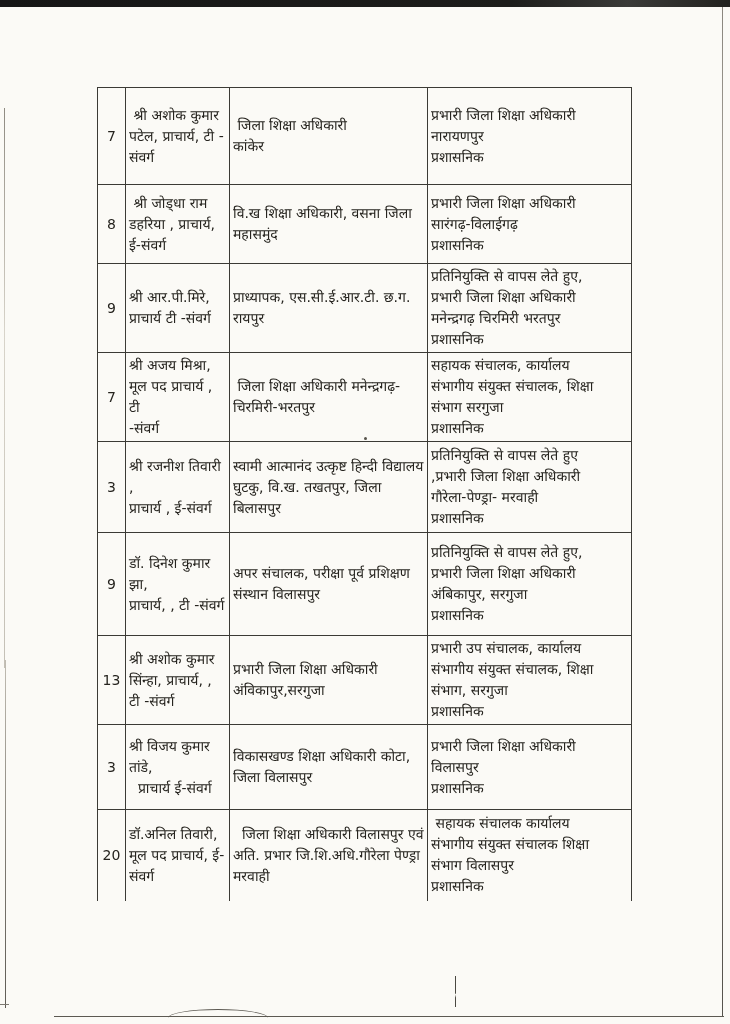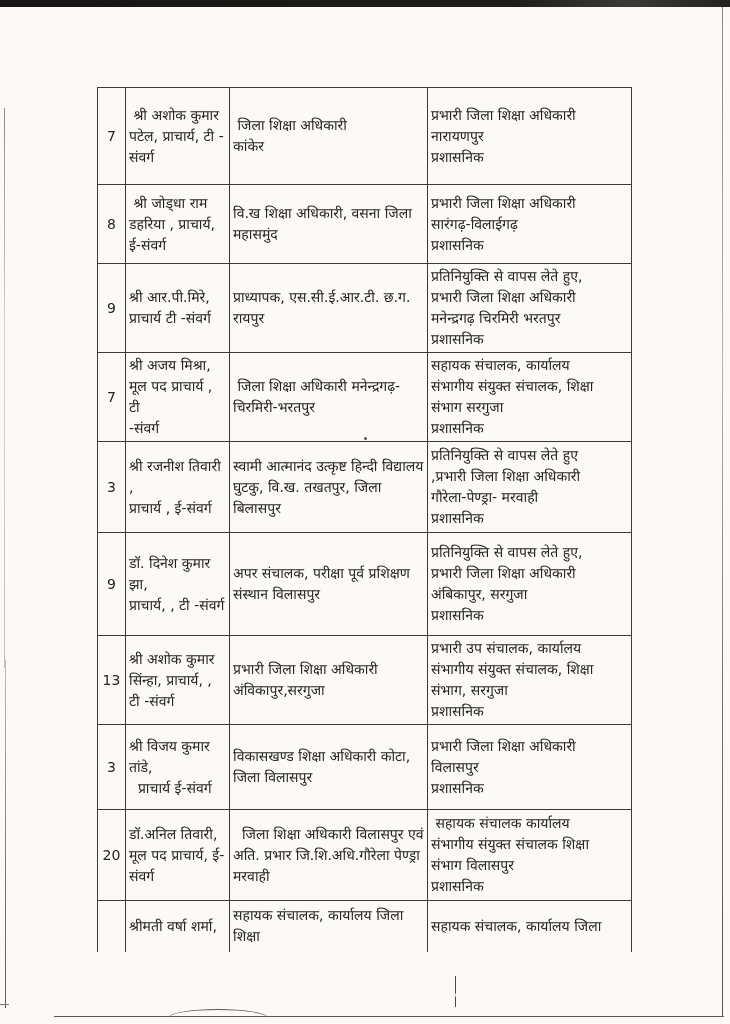--- a/index.html
+++ b/index.html
@@ -165,21 +165,15 @@
 मूल पद प्राचार्य, ई-
 संवर्ग</td>
         <td class="c-cur">  जिला शिक्षा अधिकारी विलासपुर एवं
 अति. प्रभार जि.शि.अधि.गौरेला पेण्ड्रा
 मरवाही</td>
         <td class="c-new"> सहायक संचालक कार्यालय
 संभागीय संयुक्त संचालक शिक्षा
 संभाग विलासपुर
 प्रशासनिक</td>
       </tr>
-      <tr style="height:51px">
-        <td class="c-sn"></td>
-        <td class="c-name">श्रीमती वर्षा शर्मा,</td>
-        <td class="c-cur">सहायक संचालक, कार्यालय जिला शिक्षा</td>
-        <td class="c-new">सहायक संचालक, कार्यालय जिला</td>
-      </tr>
     </tbody>
   </table>
 </div>
 
 </body></html>

